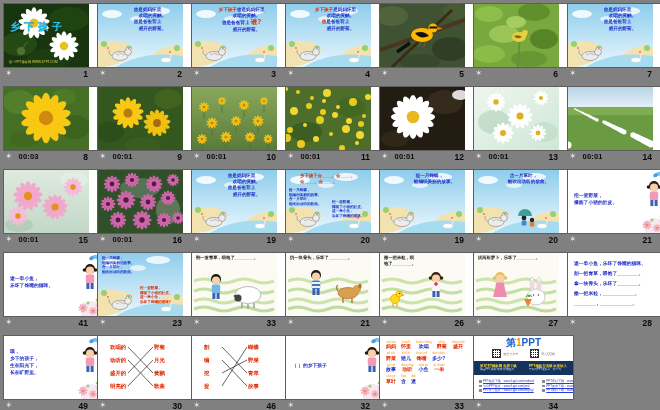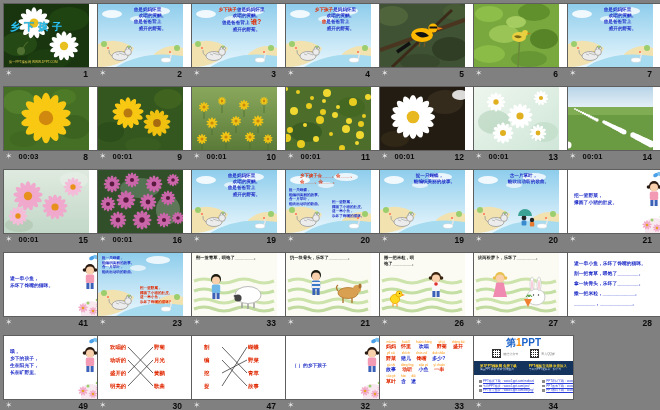--- a/index.html
+++ b/index.html
@@ -1579,21 +1579,21 @@
         <div class="mword" style="left: 56px; top: 47px;">故事</div>
         <div class="art"><svg width="85" height="63" viewBox="0 0 85 63" xmlns="http://www.w3.org/2000/svg">
             <line x1="30" y1="11" x2="55" y2="37" stroke="#222" stroke-width=".7"></line>
             <line x1="30" y1="24" x2="55" y2="50" stroke="#222" stroke-width=".7"></line>
             <line x1="30" y1="37" x2="55" y2="24" stroke="#222" stroke-width=".7"></line>
             <line x1="30" y1="50" x2="55" y2="11" stroke="#222" stroke-width=".7"></line>
           </svg></div>
       </div>
       <div class="lbl">
         <span class="ticon">✶</span>
-        <span class="num">47</span>
+        <span class="num">46</span>
       </div>
     </div>
     <div class="cell" style="left: 286px; top: 336px;">
       <div class="thumb">
         <div class="art" style="left: auto; right: 0px; width: 26px;"><svg width="26" height="63" viewBox="0 0 26 63" xmlns="http://www.w3.org/2000/svg">
   <ellipse cx="15" cy="5" rx="3" ry="1.8" fill="#4aa0e8" transform="rotate(-25 15 5)"></ellipse>
   <ellipse cx="19" cy="4" rx="3" ry="1.8" fill="#77c0f0" transform="rotate(25 19 4)"></ellipse>
   <circle cx="13" cy="16" r="5" fill="#2a1a10"></circle>
             <circle cx="7.5" cy="17" r="1.8" fill="#2a1a10"></circle>
             <circle cx="18.5" cy="17" r="1.8" fill="#2a1a10"></circle>

